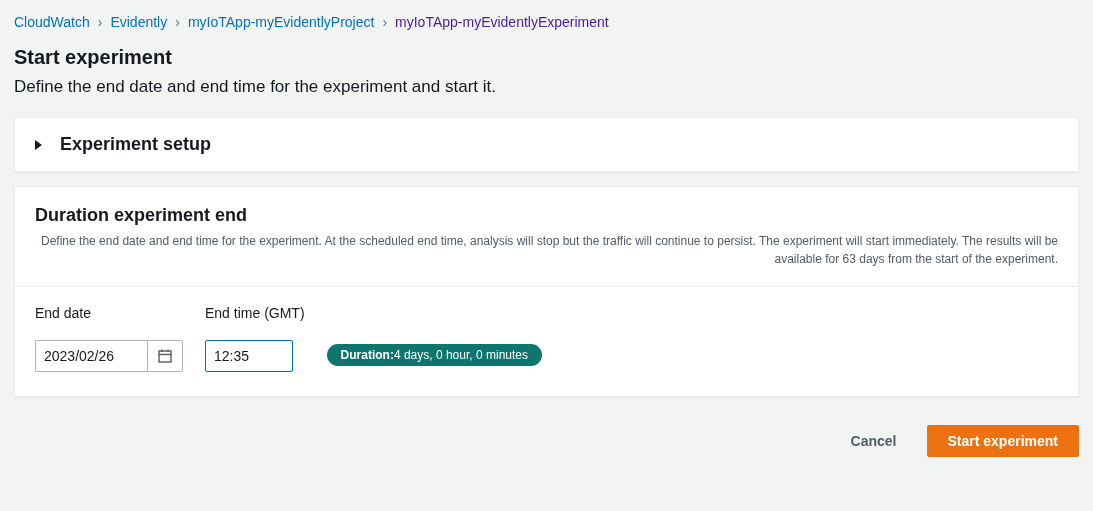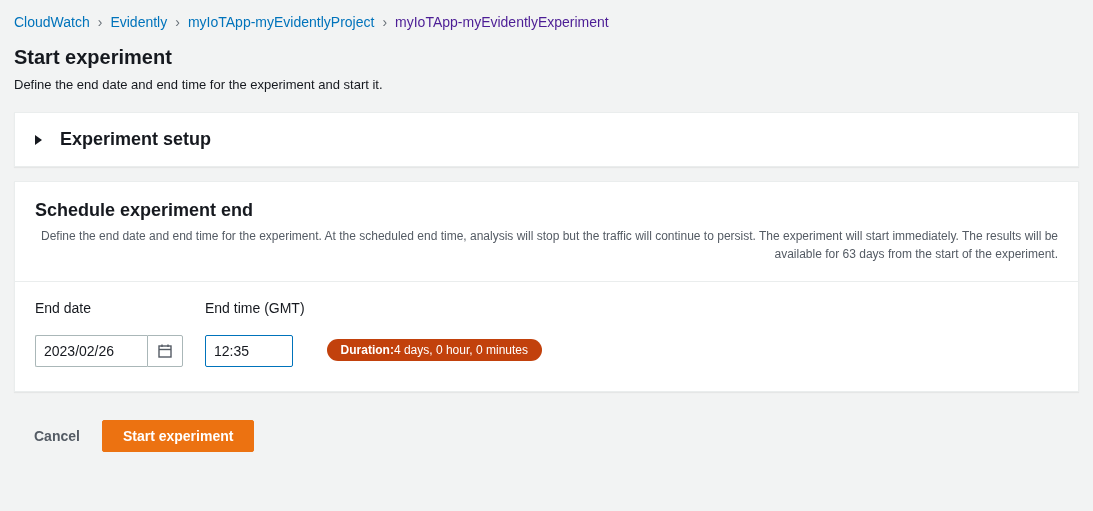--- a/index.html
+++ b/index.html
@@ -33,21 +33,21 @@
     }
     .breadcrumb .current {
       color: #4c1d95;
     }
     h1.page-title {
       font-size: 20px;
       font-weight: 700;
       margin-bottom: 8px;
     }
     .page-desc {
-      font-size: 13px;
+      font-size: 17px;
       color: #16191f;
       margin-bottom: 20px;
     }
     .panel {
       background: #fff;
       border: 1px solid #eaeded;
       box-shadow: 0 1px 1px rgba(0,0,0,0.05);
       margin-bottom: 14px;
     }
     .panel-header-collapsed {
@@ -131,36 +131,37 @@
       justify-content: center;
       cursor: pointer;
       border-radius: 0 2px 2px 0;
     }
     .input.time {
       width: 88px;
       border: 1px solid #0073bb;
       border-radius: 2px;
     }
     .duration-pill {
-      background: #c2410c;
+      background: #0f766e;
       color: #fff;
       font-size: 12px;
       border-radius: 14px;
       padding: 4px 14px;
       display: inline-flex;
       align-items: baseline;
       margin-bottom: 6px;
       white-space: nowrap;
     }
     .duration-pill .dur-label {
       font-weight: 700;
     }
     .footer-actions {
       display: flex;
-      gap: 2px;
+      justify-content: flex-end;
+      gap: 10px;
       padding: 14px 0 6px 0;
     }
     .btn {
       height: 32px;
       padding: 0 20px;
       font-size: 14px;
       font-weight: 700;
       border-radius: 2px;
       cursor: pointer;
       font-family: inherit;
@@ -194,21 +195,21 @@
 
 <div class="panel">
   <div class="panel-header-collapsed">
     <span class="caret"></span>
     <h2>Experiment setup</h2>
   </div>
 </div>
 
 <div class="panel">
   <div class="panel-section">
-    <h2>Schedule experiment end</h2>
+    <h2>Duration experiment end</h2>
     <p class="section-desc">Define the end date and end time for the experiment. At the scheduled end time, analysis will stop but the traffic will continue to persist. The experiment will start immediately. The results will be available for 63 days from the start of the experiment.</p>
   </div>
   <div class="divider"></div>
   <div class="form-row">
 
     <div class="form-field">
       <label>End date</label>
       <div class="date-group">
         <input type="text" class="input date" value="2023/02/26" style="">
         <button class="cal-btn">

